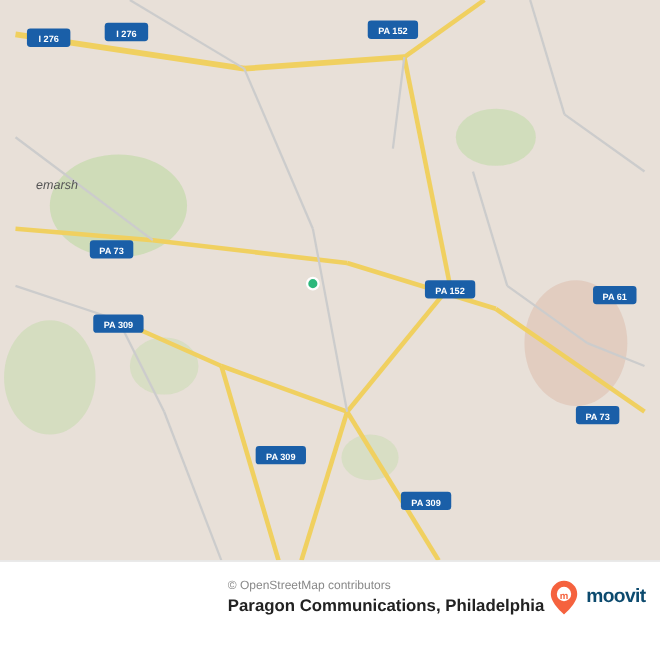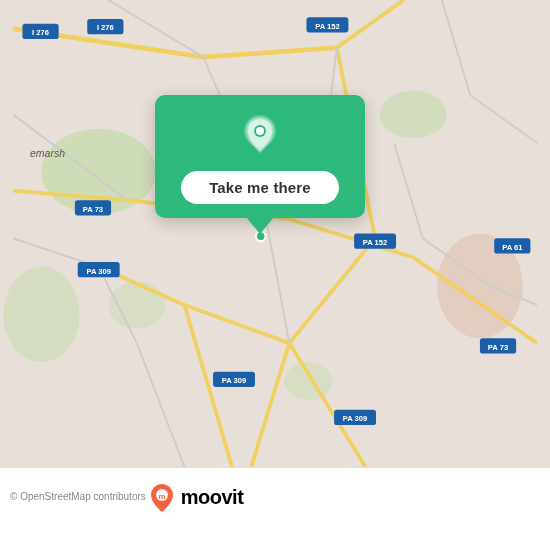--- a/index.html
+++ b/index.html
@@ -71,21 +71,21 @@
       margin-top: 4px;
       letter-spacing: 0.01em;
     }
 
     #bottom-bar {
       width: 550px;
       height: 60px;
       background: white;
       display: flex;
       align-items: center;
-      justify-content: flex-start;
+      justify-content: flex-end;
       padding: 0 12px 0 10px;
       border-top: 1px solid #ddd;
       position: relative;
     }
 
     #bottom-left {
       display: flex;
       flex-direction: column;
       justify-content: center;
     }
@@ -107,23 +107,23 @@
       align-items: center;
       gap: 3px;
     }
 
     #moovit-icon {
       width: 32px;
       height: 32px;
     }
 
     #moovit-text {
-      font-size: 20px;
+      font-size: 16px;
       font-weight: 700;
-      color: #000000;
+      color: #0c4a6e;
       letter-spacing: -0.5px;
     }
   </style>
 </head>
 <body>
 
 <div id="map-container">
   <svg id="map-svg" viewBox="0 0 550 490" xmlns="http://www.w3.org/2000/svg">
 
     <rect width="550" height="490" fill="#e8e0d8"></rect>
@@ -196,36 +196,26 @@
 
     <rect x="505" y="250" width="38" height="16" rx="3" fill="#1a5fa8"></rect>
     <text x="524" y="262" text-anchor="middle" fill="white" font-size="8" font-weight="bold">PA 61</text>
 
     <text x="18" y="165" fill="#555" font-size="11" font-style="italic">emarsh</text>
 
     <circle cx="260" cy="248" r="5" fill="#2db87c" stroke="white" stroke-width="2"></circle>
   </svg>
 
   
-  <div id="popup-card">
-
-    <svg id="pin-icon" viewBox="0 0 44 44" xmlns="http://www.w3.org/2000/svg">
-      <circle cx="22" cy="18" r="16" fill="white" opacity="0.25"></circle>
-      <path d="M22 4 C14 4 8 10 8 18 C8 28 22 40 22 40 C22 40 36 28 36 18 C36 10 30 4 22 4 Z" fill="white" opacity="0.4"></path>
-      <path d="M22 6 C15 6 10 11 10 18 C10 27 22 38 22 38 C22 38 34 27 34 18 C34 11 29 6 22 6 Z" fill="white" opacity="0.6"></path>
-      <circle cx="22" cy="18" r="6" fill="#2db87c"></circle>
-      <circle cx="22" cy="18" r="4" fill="white"></circle>
-    </svg>
-    <button id="take-me-there-btn">Take me there</button>
-  </div>
 </div>
 
 <div id="bottom-bar">
   <div id="bottom-left">
     <span id="copyright-text">© OpenStreetMap contributors</span>
+    <span id="location-name">Paragon Communications, Philadelphia</span>
   </div>
   <div id="moovit-logo">
 
     <svg id="moovit-icon" viewBox="0 0 32 32" xmlns="http://www.w3.org/2000/svg">
       <path d="M16 2 C10 2 5 7 5 13 C5 21 16 30 16 30 C16 30 27 21 27 13 C27 7 22 2 16 2 Z" fill="#f5623e"></path>
       <circle cx="16" cy="13" r="6" fill="white"></circle>
       <text x="16" y="17" text-anchor="middle" fill="#f5623e" font-size="8" font-weight="bold">m</text>
     </svg>
     <span id="moovit-text">moovit</span>
   </div>

